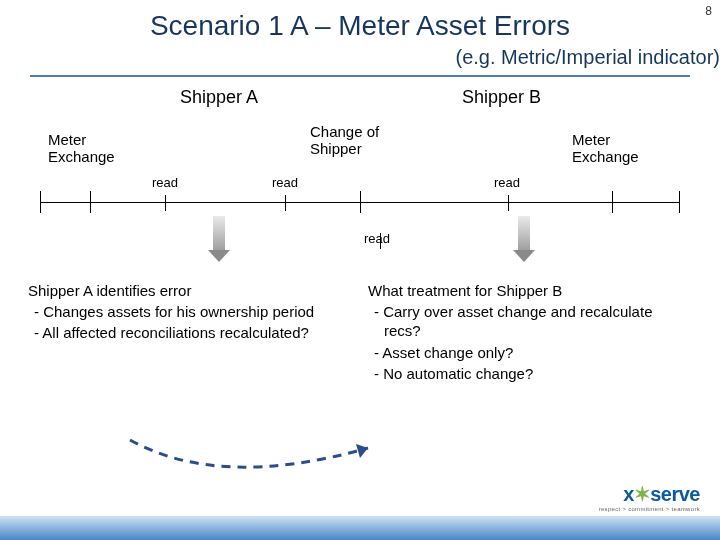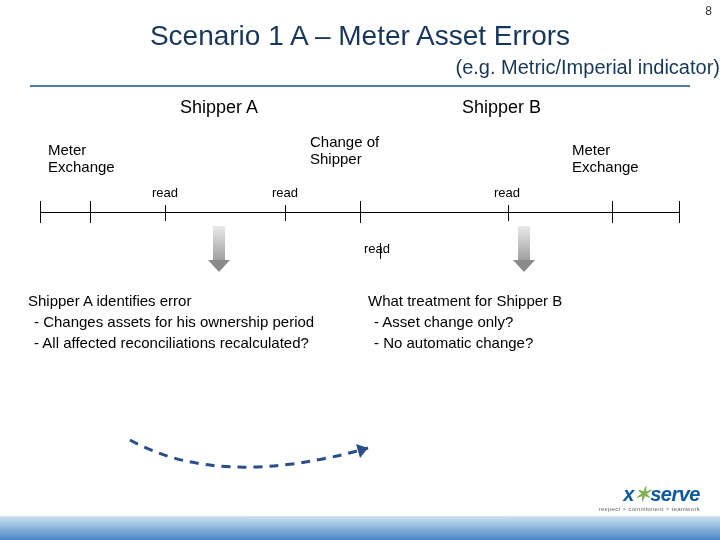--- a/index.html
+++ b/index.html
@@ -15,21 +15,21 @@
     position: absolute;
     top: 4px;
     right: 8px;
     font-size: 12px;
     color: #333;
   }
   .title {
     text-align: center;
     font-size: 28px;
     color: #17365d;
-    padding-top: 20px;
+    padding-top: 10px;
     font-weight: normal;
   }
   .subtitle {
     text-align: right;
     font-size: 20px;
     color: #17365d;
     padding: 4px 0 6px 0;
     font-weight: normal;
   }
   .hr-line {
@@ -150,21 +150,20 @@
     position: absolute;
     right: 20px;
     bottom: 28px;
     text-align: right;
   }
   .logo-main {
     font-size: 20px;
     font-weight: bold;
     color: #0b5aa0;
     letter-spacing: -0.5px;
-    font-style: italic;
   }
   .logo-main .x2 { color: #7fb24f; }
   .logo-tag {
     font-size: 6px;
     color: #666;
     letter-spacing: 0.3px;
   }
 </style>
 </head>
 <body>
@@ -212,20 +211,21 @@
 </div>
 
 <div class="columns">
   <div class="col">
     <div class="lead">Shipper A identifies error</div>
     <div class="bullet">- Changes assets for his ownership period</div>
     <div class="bullet">- All affected reconciliations recalculated?</div>
   </div>
   <div class="col">
     <div class="lead">What treatment for Shipper B</div>
+    <div class="bullet">- Carry over asset change and recalculate recs?</div>
     <div class="bullet">- Asset change only?</div>
     <div class="bullet">- No automatic change?</div>
   </div>
 </div>
 
 <svg class="dashed-arrow" viewBox="0 0 260 50">
   <path d="M 10 8 Q 100 58 248 16" stroke="#2a4e8a" stroke-width="3" stroke-dasharray="9,7" fill="none"></path>
   <polygon points="248,16 236,12 240,26" fill="#2a4e8a"></polygon>
 </svg>
 

